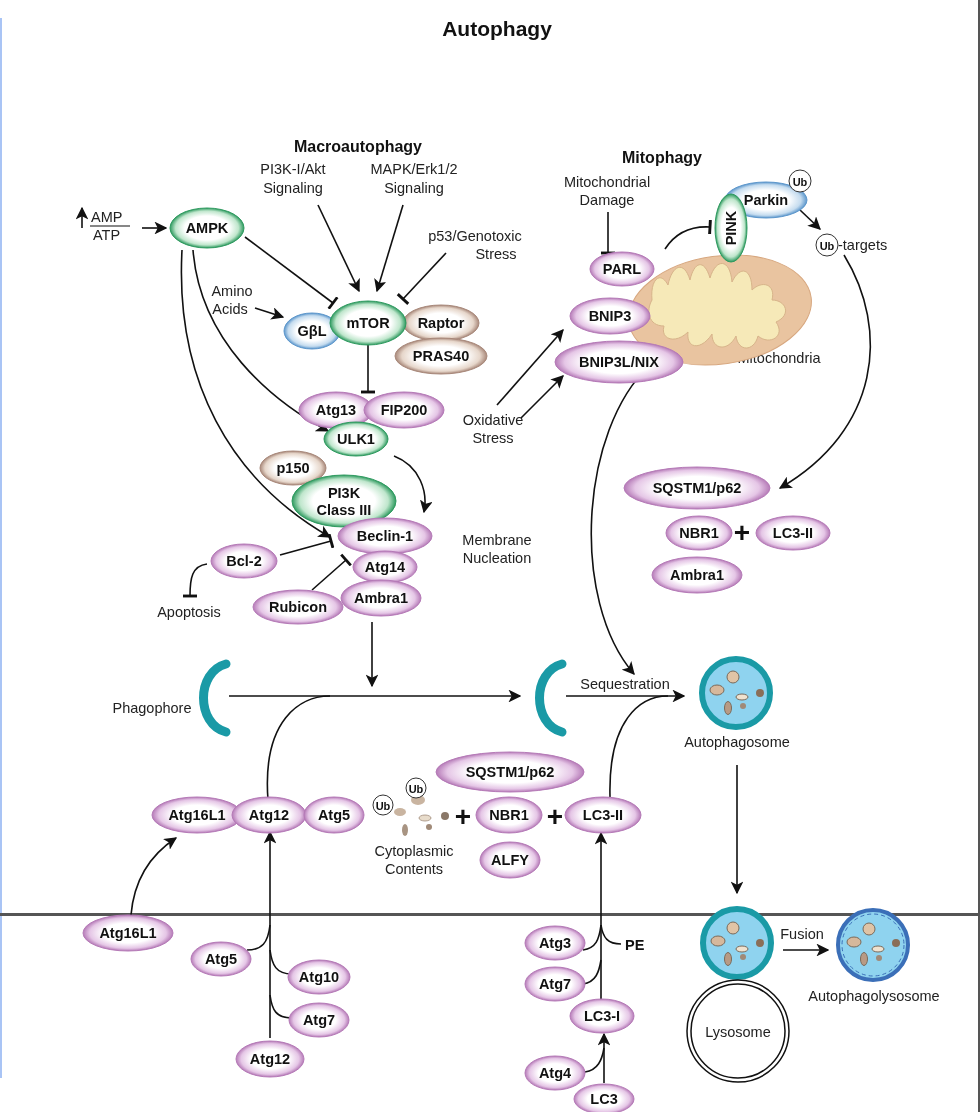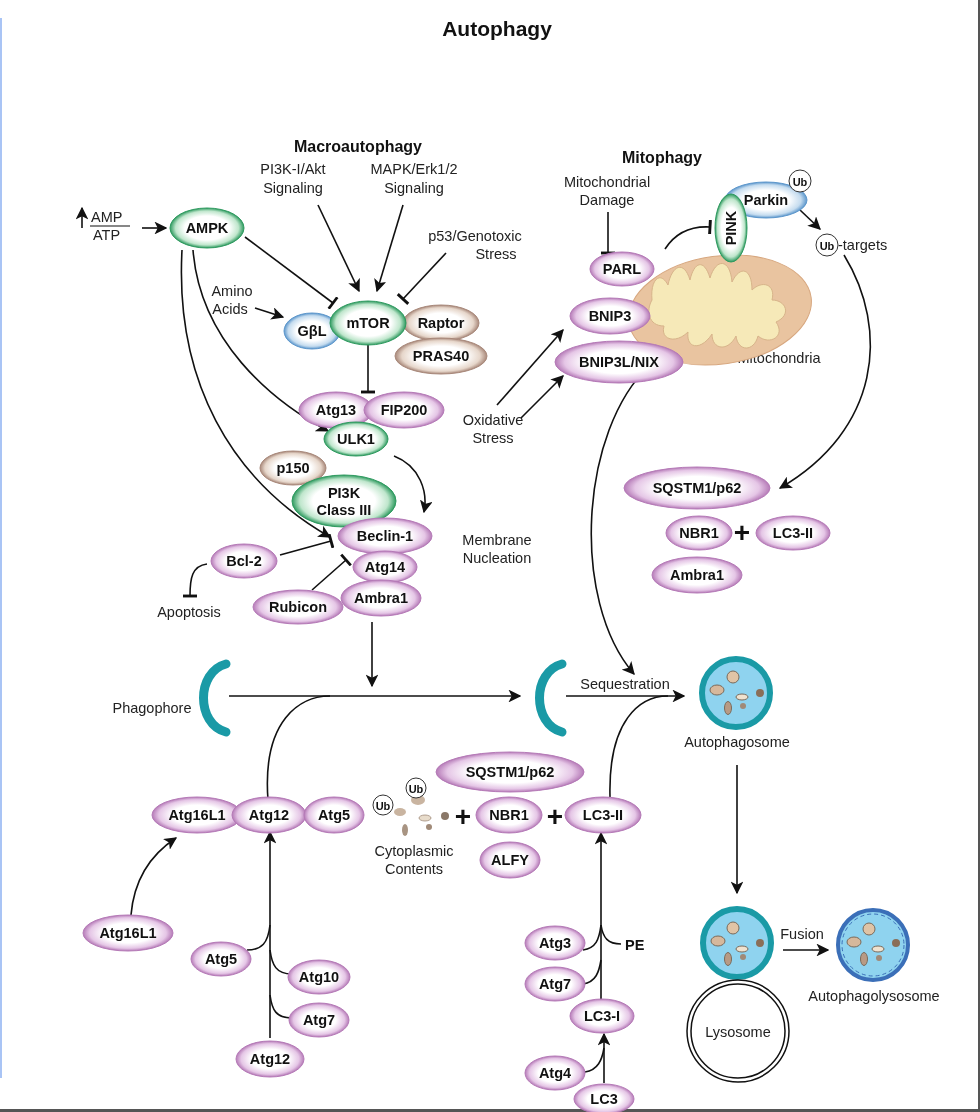--- a/index.html
+++ b/index.html
@@ -1,17 +1,17 @@
 <!DOCTYPE html>
 <html><head>
 <meta charset="utf-8">
 <style>
   html, body { margin:0; padding:0; background:#ffffff; }
   body { width:980px; height:1112px; position:relative; overflow:hidden; font-family:"Liberation Sans", sans-serif; }
-  #frame { position:absolute; left:0; top:0; width:980px; height:1112px; }
+  #frame { position:absolute; left:0; top:0; width:980px; height:916px; }
   .left-edge { position:absolute; left:0; top:18px; width:2px; height:1060px; background:#a9c4f5; }
   .right-edge { position:absolute; right:0; top:0; width:2px; height:1112px; background:#555; }
   .bottom-edge { position:absolute; left:0; bottom:0; width:980px; height:3px; background:#555; }
   svg { position:absolute; left:0; top:0; }
   .lbl { font-family:"Liberation Sans", sans-serif; font-size:14.5px; fill:#222; }
   .blbl { font-family:"Liberation Sans", sans-serif; font-size:14.5px; font-weight:bold; fill:#111; }
   .title { font-family:"Liberation Sans", sans-serif; font-size:21px; font-weight:bold; fill:#111; }
   .sect { font-family:"Liberation Sans", sans-serif; font-size:16px; font-weight:bold; fill:#111; }
   .edge { stroke:#111; stroke-width:1.6; fill:none; }
 </style>

